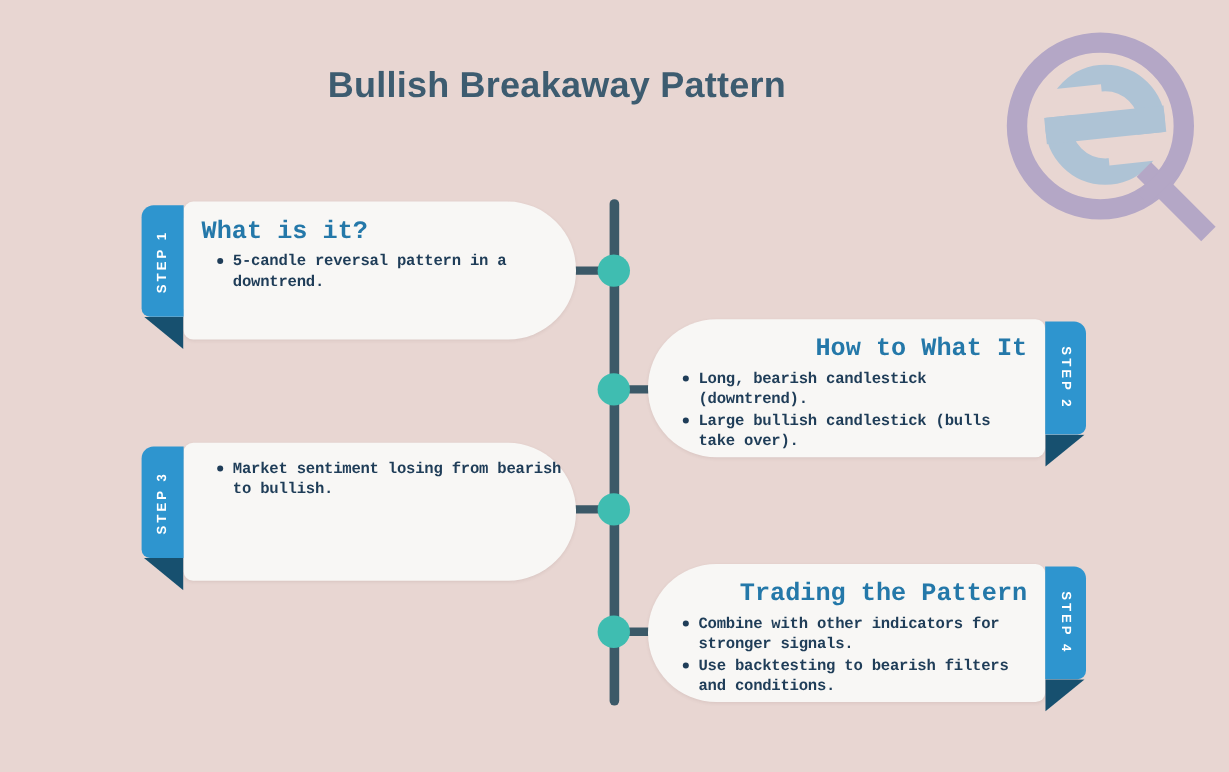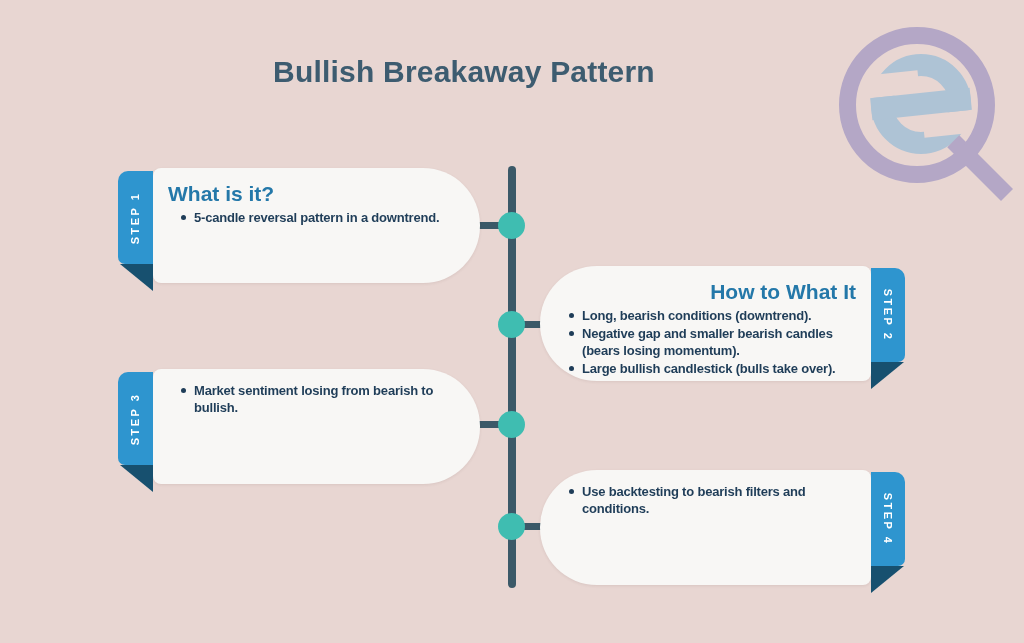--- a/index.html
+++ b/index.html
@@ -34,21 +34,21 @@
     align-items:center;justify-content:center;}
   .card.left  .tab{left:-35px;top:3px;width:35px;height:93px;border-radius:10px 0 0 7px;}
   .card.right .tab{right:-34px;top:2px;width:34px;height:94px;border-radius:0 10px 7px 0;}
   .tab span{color:var(--step-text);font-size:11px;font-weight:700;
     letter-spacing:2.5px;white-space:nowrap;}
   .card.left  .tab span{transform:rotate(-90deg);}
   .card.right .tab span{transform:rotate(90deg);}
   .fold{position:absolute;background:var(--fold-navy);width:33px;height:27px;}
   .card.left  .fold{left:-33px;top:96px;clip-path:polygon(0 0,100% 0,100% 100%);}
   .card.right .fold{right:-33px;top:96px;clip-path:polygon(0 0,100% 0,0 100%);}
-  .content{position:relative;}
+  .content{position:relative;font-family:Liberation Mono, monospace;}
   .card.left  .content{padding:13px 8px 0 15px;}
   .card.right .content{padding:13px 15px 0 27px;}
   .content h2{margin:0 0 3px;font-size:21px;line-height:25px;font-weight:700;
     color:var(--card-title);}
   .card.right .content h2{text-align:right;}
   .bullet{display:flex;margin:0 0 1px 13px;}
   .card.right .bullet{margin-left:2px;}
   .dot{flex:none;width:5px;height:5px;border-radius:50%;background:var(--body-text);
     margin:6px 8px 0 0;}
   .btext{font-size:13px;line-height:17px;font-weight:700;color:var(--body-text);
@@ -106,25 +106,21 @@
 
   <section class="card right" style="left:540px;top:266px;width:331px">
     <div class="tab">
       <span>STEP 2</span>
     </div>
     <div class="fold"></div>
     <div class="content">
       <h2>How to What It</h2>
       <div class="bullet">
         <span class="dot"></span>
-        <span class="btext">Long, bearish conditions (downtrend).</span>
-      </div>
-      <div class="bullet">
-        <span class="dot"></span>
-        <span class="btext">Negative gap and smaller bearish candles (bears losing momentum).</span>
+        <span class="btext">Long, bearish candlestick (downtrend).</span>
       </div>
       <div class="bullet">
         <span class="dot"></span>
         <span class="btext">Large bullish candlestick (bulls take over).</span>
       </div>
     </div>
   </section>
 
   <section class="card left" style="left:153px;top:369px;width:327px">
     <div class="tab">
@@ -138,20 +134,25 @@
       </div>
     </div>
   </section>
 
   <section class="card right" style="left:540px;top:470px;width:331px">
     <div class="tab">
       <span>STEP 4</span>
     </div>
     <div class="fold"></div>
     <div class="content">
+      <h2>Trading the Pattern</h2>
+      <div class="bullet">
+        <span class="dot"></span>
+        <span class="btext">Combine with other indicators for stronger signals.</span>
+      </div>
       <div class="bullet">
         <span class="dot"></span>
         <span class="btext">Use backtesting to bearish filters and conditions.</span>
       </div>
     </div>
   </section>
 
 </div>
 
 </body></html>

